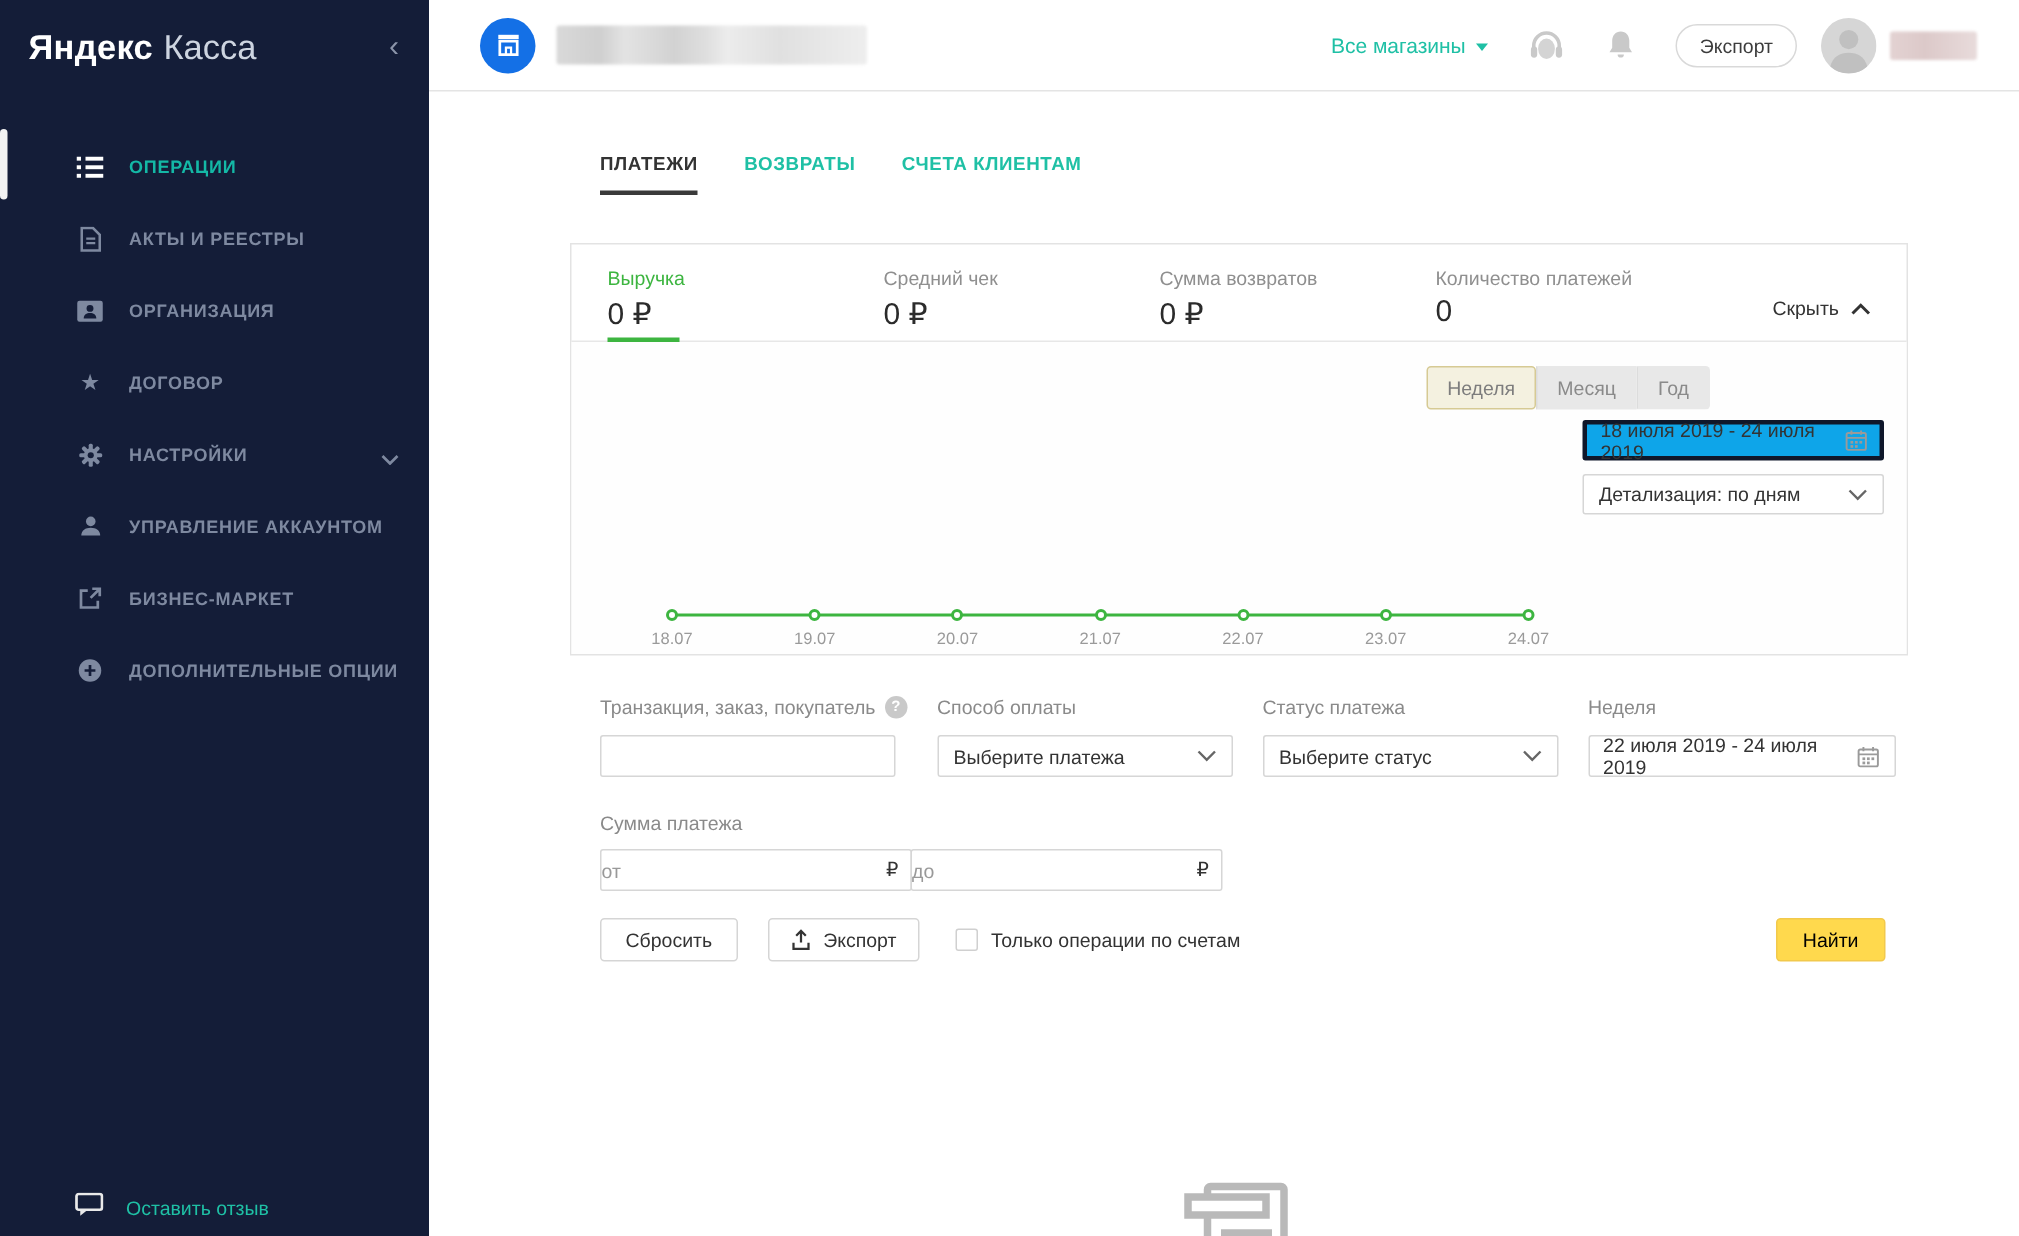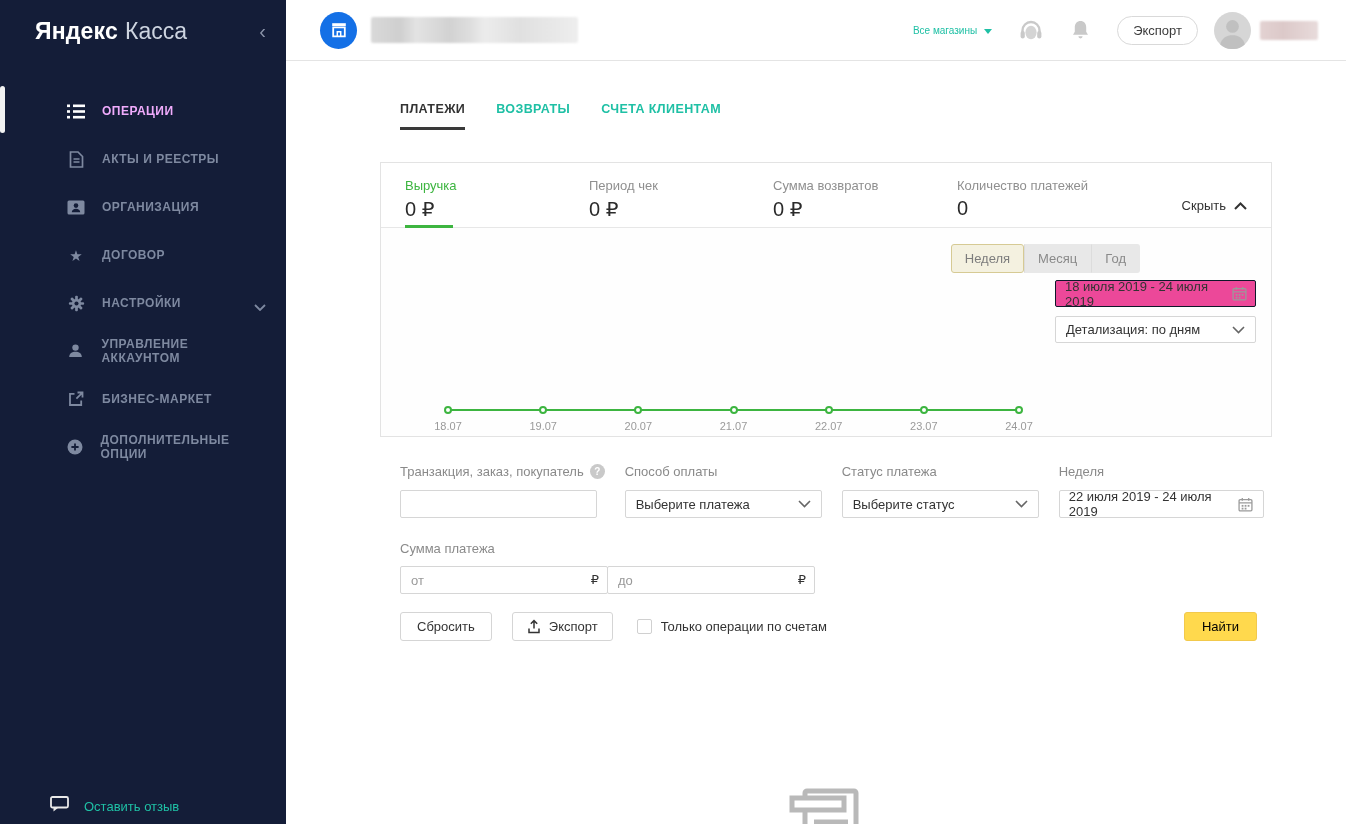--- a/index.html
+++ b/index.html
@@ -1,50 +1,50 @@
 <!DOCTYPE html>
 <html lang="ru"><head>
 <meta charset="utf-8">
 <style>
   * { margin:0; padding:0; box-sizing:border-box; }
   html,body { width:1346px; height:824px; overflow:hidden; background:#fff;
     font-family:"Liberation Sans","DejaVu Sans",sans-serif; }
   body { display:flex; }
 
   
-  .sidebar { position:relative; width:286px; height:824px; background:#141d38; flex:0 0 286px;padding-left:16px; }
+  .sidebar { position:relative; width:286px; height:824px; background:#141d38; flex:0 0 286px; }
   .sidebar-thumb { position:absolute; left:0; top:86px; width:5px; height:47px;
     background:#f2f2f2; border-radius:3px; }
   .logo-row { display:flex; align-items:center; height:62px; padding:0 20px 0 19px; }
   .logo-brand { color:#fff; font-size:23px; font-weight:700; letter-spacing:.2px; }
   .logo-product { color:#cdd4e0; font-size:23px; font-weight:300; margin-left:7px; }
   .collapse-btn { margin-left:auto; color:#8b94a9; font-size:20px; line-height:1; cursor:pointer; }
   .nav { margin-top:25px; }
   .nav-item { position:relative; display:flex; align-items:center; height:48px;
     padding:0 20px 0 50px; cursor:pointer; }
   .nav-icon { width:20px; display:flex; justify-content:center; align-items:center; margin-right:16px; }
   .nav-label { font-size:12px; font-weight:700; letter-spacing:.5px; color:#7e89a0; }
-  .nav-item.active .nav-label { color:#f0abfc; }
+  .nav-item.active .nav-label { color:#14b8a6; }
   .star-glyph { font-size:15px; color:#7e89a0; line-height:1; }
   .submenu-chevron { position:absolute; right:20px; top:18px; }
   .feedback { position:absolute; left:50px; bottom:8px; display:flex; align-items:center; cursor:pointer; }
   .feedback-label { margin-left:15px; font-size:13px; color:#1fc0a5; }
 
   
   .main { position:relative; flex:1; height:824px; background:#fff; }
 
   .topbar { display:flex; align-items:center; height:61px; padding:0 28px 0 34px;
     border-bottom:1px solid #e4e4e4; background:#fff; }
   .store-circle { width:37px; height:37px; border-radius:50%; background:#1470e6;
     display:flex; align-items:center; justify-content:center; cursor:pointer; flex:0 0 37px; }
   .store-name-redacted { margin-left:14px; width:207px; height:26px; border-radius:2px;
     background:linear-gradient(90deg,#d9d9d9 0%,#cfcfcf 14%,#e3e3e3 22%,#d2d2d2 38%,#dedede 48%,#ececec 55%,#e0e0e0 72%,#eeeeee 100%);
     filter:blur(1px); }
   .topbar-right { margin-left:auto; display:flex; align-items:center; }
-  .shops-selector { display:flex; align-items:center; color:#1fc0a5; font-size:10px; cursor:pointer; }
+  .shops-selector { display:flex; align-items:center; color:#1fc0a5; font-size:14px; cursor:pointer; }
   .shops-caret { width:0; height:0; border-left:4px solid transparent; border-right:4px solid transparent;
     border-top:5px solid #1fc0a5; margin-left:7px; margin-top:2px; }
   .topbar-icon { margin-left:26px; cursor:pointer; display:flex; align-items:center; }
   .role-pill { margin-left:26px; padding:6px 15px; border:1px solid #d9d9d9; border-radius:15px;
     font-size:13px; color:#3c3c3c; background:#fff; cursor:pointer; }
   .avatar { margin-left:16px; cursor:pointer; display:flex; }
   .user-name-redacted { margin-left:9px; width:58px; height:19px; border-radius:2px;
     background:linear-gradient(90deg,#e3d2d2 0%,#dcc9c9 40%,#e8dbdb 100%); filter:blur(1px); cursor:pointer; }
 
   .page { padding:0 74px 0 94px; }
@@ -70,21 +70,21 @@
   .hide-toggle svg { margin-left:8px; }
 
   .chart-area { position:relative; height:208px; background:#fefefe; }
   .period-group { position:absolute; top:16px; right:131px; display:flex; cursor:pointer; }
   .period-btn { font-size:13px; color:#8a8a8a; background:#e8e8e8; padding:6px 13px;
     border:1px solid transparent; border-left:1px solid #dcdcdc; cursor:pointer; }
   .period-btn:first-child { border-radius:3px 0 0 3px; border-left:1px solid transparent; }
   .period-btn:last-child { border-radius:0 3px 3px 0; }
   .period-btn.checked { background:#f4f1e0; border:1px solid #d6ca94; border-radius:3px; color:#7d7d7d; }
   .chart-date-field { position:absolute; top:52px; right:15px; width:201px; height:27px;
-    border:1px solid #0f172a; border-radius:2px; background:#ec4899; display:flex; align-items:center;
+    border:3px solid #0f172a; border-radius:2px; background:#0ea5e9; display:flex; align-items:center;
     padding:0 8px 0 9px; font-size:13px; color:#333; cursor:pointer; }
   .chart-date-field .cal { margin-left:auto; display:flex; }
   .detal-select { position:absolute; top:88px; right:15px; width:201px; height:27px;
     border:1px solid #d6d6d6; border-radius:2px; background:#fff; display:flex; align-items:center;
     padding:0 10px; font-size:13px; color:#333; cursor:pointer; }
   .detal-select svg { margin-left:auto; }
 
   .chart-track { position:absolute; left:67px; width:571px; top:178px; height:30px; }
   .chart-track::before { content:""; position:absolute; left:0; right:0; top:3px; height:2px; background:#3db540; }
   .chart-dot { position:absolute; top:0; width:8px; height:8px; border:2px solid #3db540;
@@ -93,21 +93,21 @@
 
   
   .history-title { margin:46px 0 0 20px; font-size:21px; font-weight:700; color:#222; }
   .filters-row { display:flex; margin:26px 0 0 20px; }
   .filter-col { margin-right:20px; }
   .filter-label { display:flex; align-items:center; font-size:13px; color:#8a8a8a; height:16px; }
   .help-badge { display:inline-flex; align-items:center; justify-content:center; width:15px; height:15px;
     border-radius:50%; background:#c9c9c9; color:#fff; font-size:10px; font-weight:700; margin-left:6px; cursor:pointer; }
   .field { height:28px; border:1px solid #d6d6d6; border-radius:2px; background:#fff;
     font-size:13px; color:#333; }
-  input.field { padding:0 10px; outline:none; width:100%; }
+  input.field { padding:0 0; outline:none; width:100%; }
   input.field::placeholder { color:#999; }
   .select-field { display:flex; align-items:center; padding:0 10px; cursor:pointer; margin-top:11px; }
   .select-field svg { margin-left:auto; }
   .text-input-wrap { margin-top:11px; width:197px; }
   .w197 { width:197px; } .w205 { width:205px; }
   .date-field { display:flex; align-items:center; padding:0 10px 0 9px; cursor:pointer; margin-top:11px; }
   .date-field .cal { margin-left:auto; display:flex; }
 
   .amount-block { margin:22px 0 0 20px; }
   .amount-inputs { display:flex; margin-top:10px; }
@@ -294,21 +294,21 @@
       <span class="tab">СЧЕТА КЛИЕНТАМ</span>
     </div>
 
     <section class="panel">
       <div class="stats-row">
         <div class="metric active">
           <div class="metric-label">Выручка</div>
           <div class="metric-value">0 ₽</div>
         </div>
         <div class="metric">
-          <div class="metric-label">Период чек</div>
+          <div class="metric-label">Средний чек</div>
           <div class="metric-value">0 ₽</div>
         </div>
         <div class="metric">
           <div class="metric-label">Сумма возвратов</div>
           <div class="metric-value">0 ₽</div>
         </div>
         <div class="metric">
           <div class="metric-label">Количество платежей</div>
           <div class="metric-value">0</div>
         </div>

